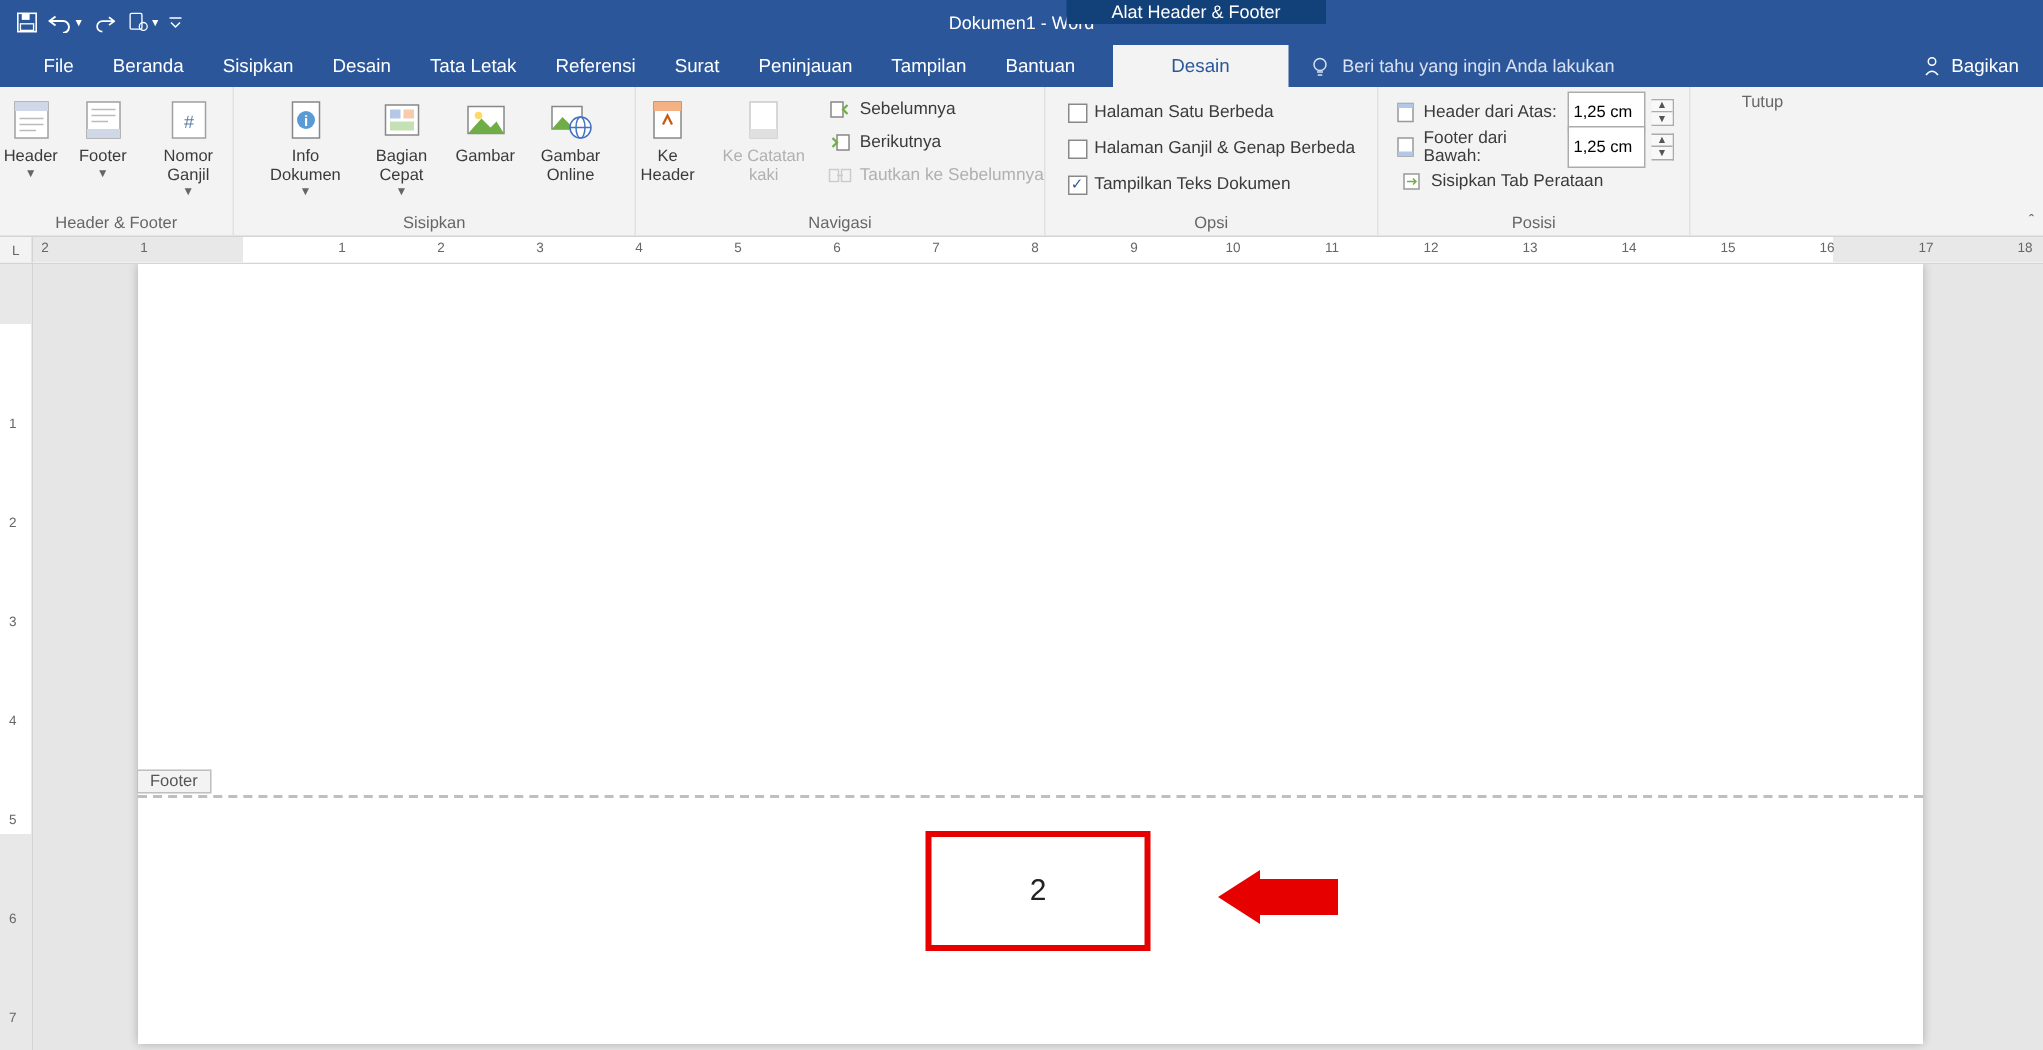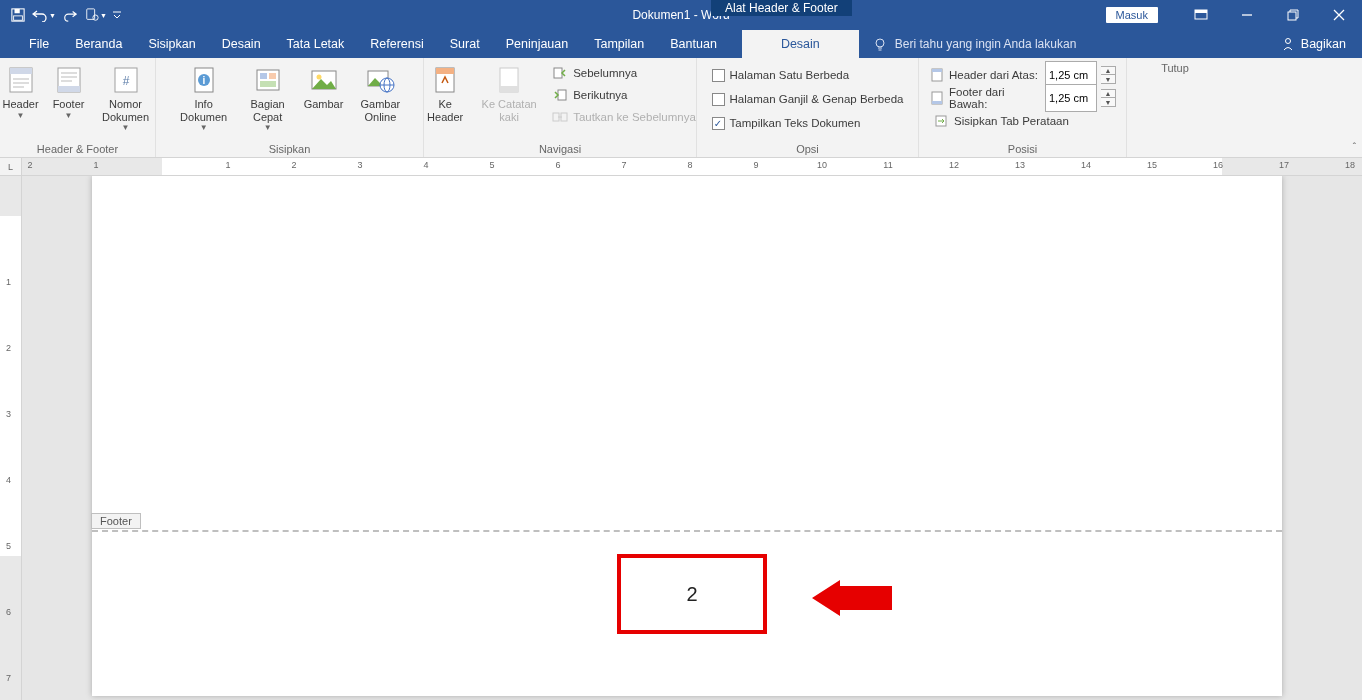--- a/index.html
+++ b/index.html
@@ -4,21 +4,21 @@
 <style>
 * { margin: 0; padding: 0; box-sizing: border-box; font-family: "Segoe UI", Tahoma, sans-serif; }
 body { width: 1362px; height: 700px; background: #e6e6e6; overflow: hidden; user-select: none; }
 
 
 .titlebar { height: 30px; background: #2b579a; display: flex; align-items: center; color: #fff; font-size: 12px; position: relative; }
 .qat { display: flex; gap: 2px; padding-left: 6px; align-items: center; }
 .qat-btn { width: 24px; height: 24px; display: flex; align-items: center; justify-content: center; color: #fff; }
 .title-center { position: absolute; left: 0; right: 0; text-align: center; pointer-events: none; }
 .title-center span { pointer-events: auto; }
-.tool-tab { position: absolute; left: 711px; top: 0; height: 16px; padding: 0 14px; background: #124078; display: flex; align-items: center; font-size: 12px; }
+.tool-tab { position: absolute; left: 711px; top: 0; height: 16px; padding: 0 30px; background: #124078; display: flex; align-items: center; font-size: 12px; }
 .win-ctrl { position: absolute; right: 0; top: 0; display: flex; align-items: center; height: 30px; }
 .masuk-btn { background: #fff; color: #2b579a; font-size: 11px; padding: 2px 10px; margin-right: 20px; border-radius: 1px; }
 .win-btn { width: 46px; height: 30px; display: flex; align-items: center; justify-content: center; }
 
 
 .menutabs { height: 28px; background: #2b579a; display: flex; align-items: stretch; color: #fff; font-size: 12.5px; position: relative; padding-left: 16px; }
 .menutab { padding: 0 13px; display: flex; align-items: center; cursor: pointer; }
 .menutab.file { background: #2b579a; }
 .menutab.active { background: #f3f3f3; color: #2b579a; }
 .tell-me { display: flex; align-items: center; gap: 8px; padding: 0 14px; color: #d9e1f2; flex: 1; font-size: 12px; }
@@ -98,46 +98,20 @@
       </div>
     <div class="qat-btn" style="width:14px">
         <svg width="10" height="10" viewBox="0 0 10 10">
           <line x1="1" y1="2" x2="9" y2="2" stroke="#fff"></line>
           <path d="M2 5 L5 8 L8 5" fill="none" stroke="#fff"></path>
         </svg>
       </div>
   </div>
   <div class="title-center"><span>Dokumen1  -  Word</span></div>
   <div class="tool-tab">Alat Header &amp; Footer</div>
-  <div class="win-ctrl">
-    <div class="masuk-btn">Masuk</div>
-    <div class="win-btn">
-        <svg width="14" height="12" viewBox="0 0 14 12">
-          <rect x="1" y="1" width="12" height="9" fill="none" stroke="#fff"></rect>
-          <rect x="1" y="1" width="12" height="3" fill="#fff"></rect>
-        </svg>
-      </div>
-    <div class="win-btn">
-        <svg width="12" height="12">
-          <line x1="1" y1="6" x2="11" y2="6" stroke="#fff" stroke-width="1.3"></line>
-        </svg>
-      </div>
-    <div class="win-btn">
-        <svg width="12" height="12">
-          <rect x="1" y="3" width="8" height="8" fill="none" stroke="#fff"></rect>
-          <path d="M3 3 V1 H11 V9 H9" fill="none" stroke="#fff"></path>
-        </svg>
-      </div>
-    <div class="win-btn">
-        <svg width="12" height="12">
-          <line x1="1" y1="1" x2="11" y2="11" stroke="#fff" stroke-width="1.3"></line>
-          <line x1="11" y1="1" x2="1" y2="11" stroke="#fff" stroke-width="1.3"></line>
-        </svg>
-      </div>
-  </div>
 </div>
 
 <div class="menutabs">
   <div class="menutab file">File</div>
   <div class="menutab">Beranda</div>
   <div class="menutab">Sisipkan</div>
   <div class="menutab">Desain</div>
   <div class="menutab">Tata Letak</div>
   <div class="menutab">Referensi</div>
   <div class="menutab">Surat</div>
@@ -193,21 +167,21 @@
         <span>Footer</span>
           <span class="dd">▼</span>
       </div>
       <div class="bigbtn" style="min-width:58px">
         <div class="ico">
             <svg width="30" height="30">
               <rect x="4" y="3" width="22" height="24" fill="#fff" stroke="#a0a0a0"></rect>
               <text x="15" y="20" font-size="12" fill="#5b7ca8" text-anchor="middle">#</text>
             </svg>
           </div>
-        <span style="white-space:normal;width:54px">Nomor Dokumen</span>
+        <span style="white-space:normal;width:54px">Nomor Ganjil</span>
           <span class="dd">▼</span>
       </div>
     </div>
     <div class="rgroup-label">Header &amp; Footer</div>
   </div>
 
   <div class="rgroup" style="width:268px">
     <div class="rgroup-body">
       <div class="bigbtn">
         <div class="ico">

